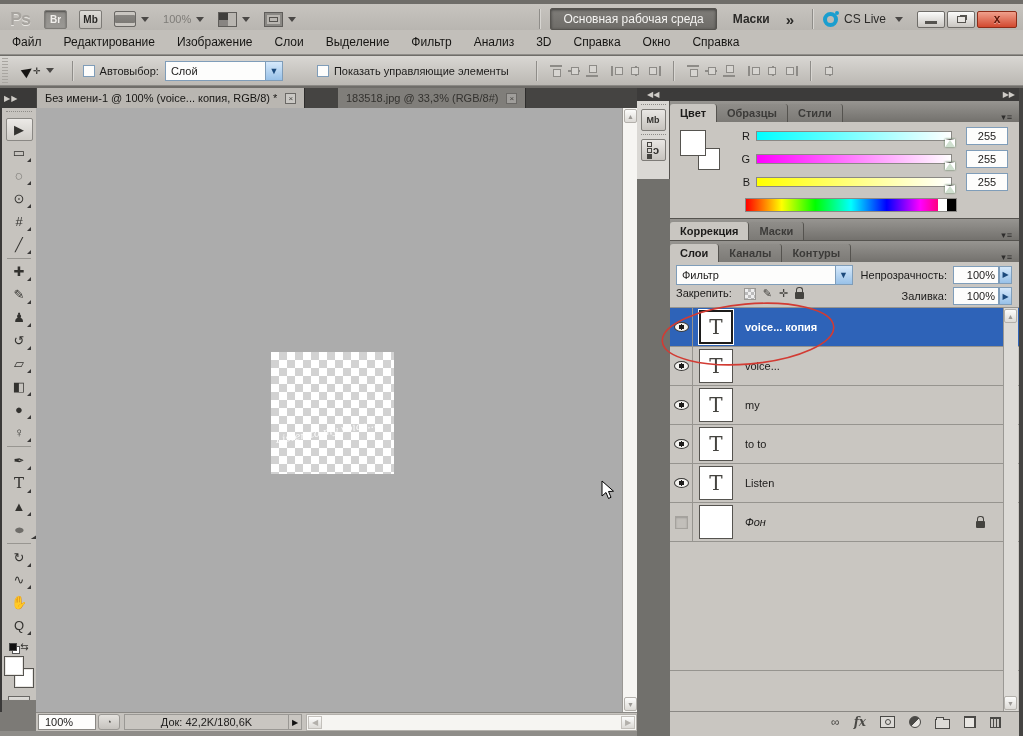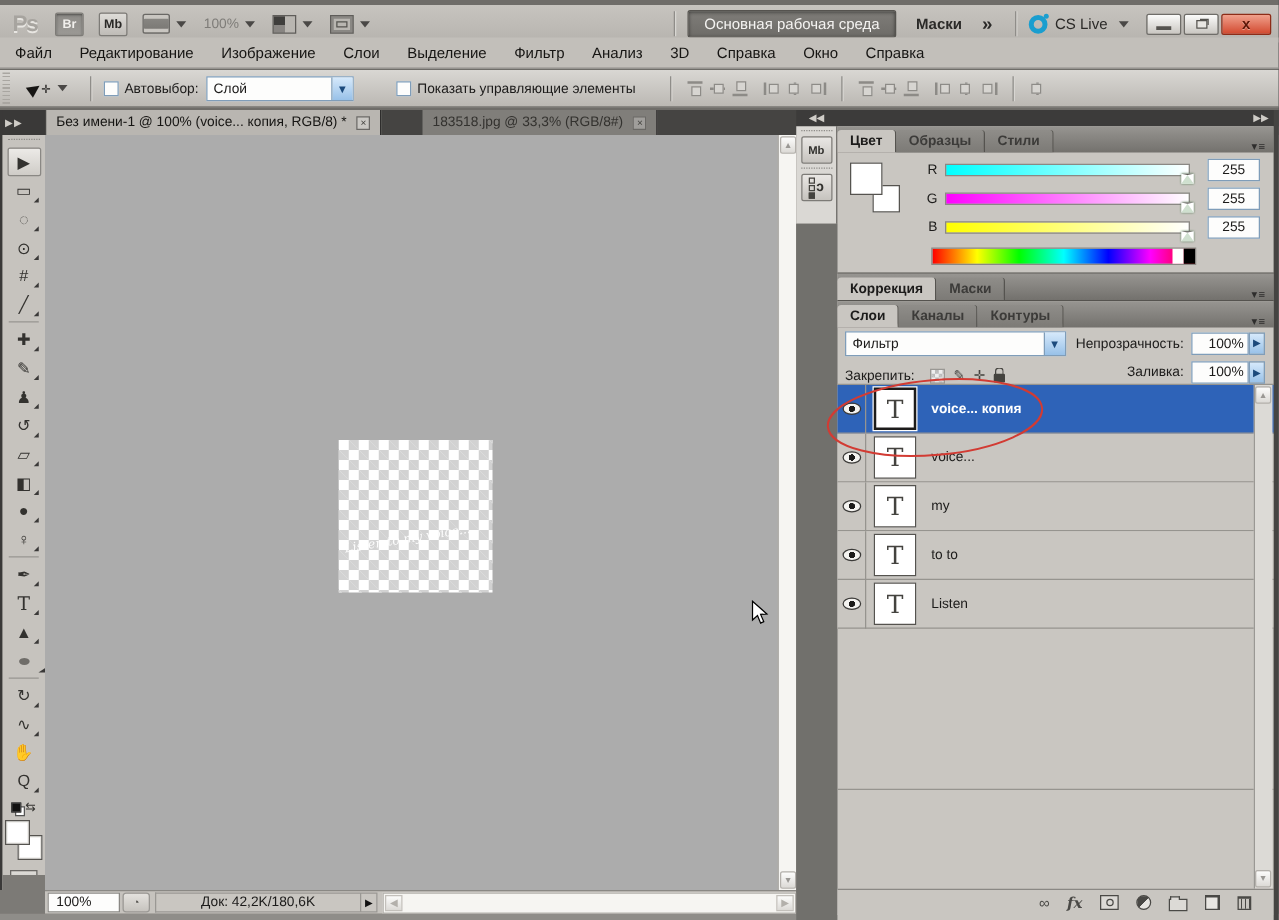--- a/index.html
+++ b/index.html
@@ -194,21 +194,21 @@
 
   
   .blend-row{position:relative;height:25px;display:flex;align-items:center;padding-left:6px;}
   .blend-dd{width:196px;margin-right:8px;}
   .mini-field{display:flex;align-items:center;margin-left:auto;margin-right:6px;}
   .mini-box{width:46px;height:18px;background:#fdfdfc;border:1px solid #7f9db9;display:flex;align-items:center;
     justify-content:flex-end;padding-right:3px;position:relative;}
   .mini-box .sp{position:absolute;right:-14px;top:-1px;width:13px;height:18px;
     background:linear-gradient(#d6e9fb,#98c1e8);border:1px solid #7f9db9;color:#1c4a7c;font-size:8px;
     display:flex;align-items:center;justify-content:center;}
-  .lock-row{position:relative;height:21px;display:flex;align-items:flex-end;padding-left:6px;border-bottom:1px solid #96948f;}
+  .lock-row{position:relative;height:21px;display:flex;align-items:flex-start;padding-left:6px;border-bottom:1px solid #96948f;}
   .lock-icons{display:flex;align-items:center;gap:7px;margin-left:6px;}
   .li-checker{width:12px;height:12px;border:1px solid #9a9894;
     background:linear-gradient(45deg,#bbb 25%,transparent 25%,transparent 75%,#bbb 75%),
     linear-gradient(45deg,#bbb 25%,#eee 25%,#eee 75%,#bbb 75%);background-size:6px 6px;background-position:0 0,3px 3px;}
   .li-glyph{font-size:11px;color:#44433f;}
   .csslock{position:relative;width:9px;height:7px;background:#44433f;border-radius:1px;margin-top:4px;}
   .csslock::before{content:"";position:absolute;left:1px;top:-5px;width:5px;height:5px;border:1.5px solid #44433f;
     border-bottom:none;border-radius:3px 3px 0 0;}
 
   
@@ -566,20 +566,28 @@
         <span class="thumb t-serif">T</span>
         <span class="lname">to to</span>
       </div>
       <div class="lrow">
         <span class="eye-cell">
             <span class="eye"></span>
           </span>
         <span class="thumb t-serif">T</span>
         <span class="lname">Listen</span>
       </div>
+      <div class="lrow">
+        <span class="eye-cell">
+            <span class="eye-empty"></span>
+          </span>
+        <span class="thumb"></span>
+        <span class="lname italic">Фон</span>
+        <span class="csslock row-lock"></span>
+      </div>
       <div class="layers-empty"></div>
       <div class="lscroll">
         <span class="scr-btn" style="top:1px;left:0">▲</span>
         <span class="scr-btn" style="bottom:1px;left:0">▼</span>
       </div>
     </div>
 
     <div class="layers-foot">
       <span class="fico">∞</span>
       <span class="fico fx">fx</span>

